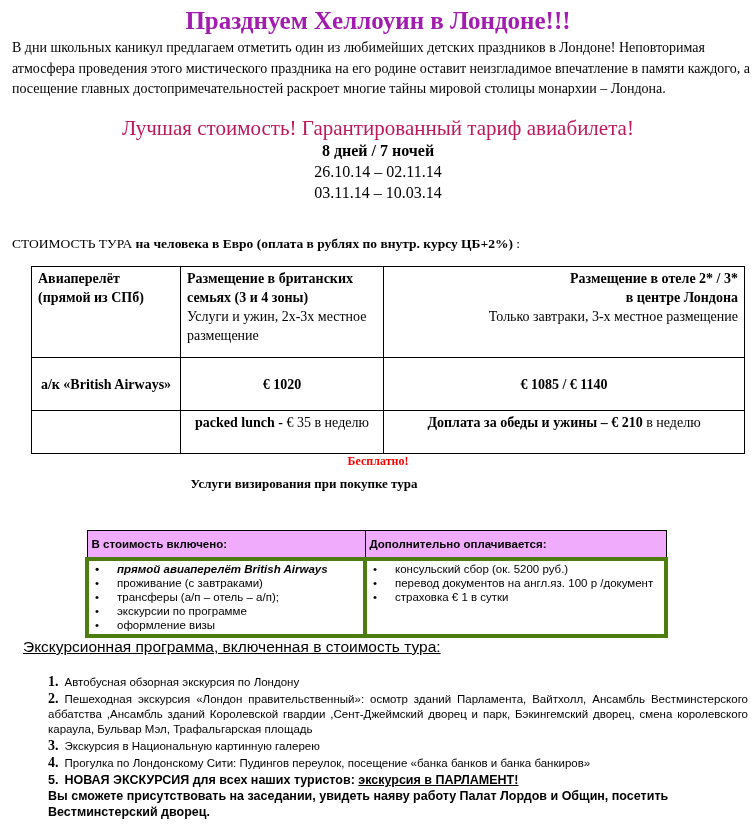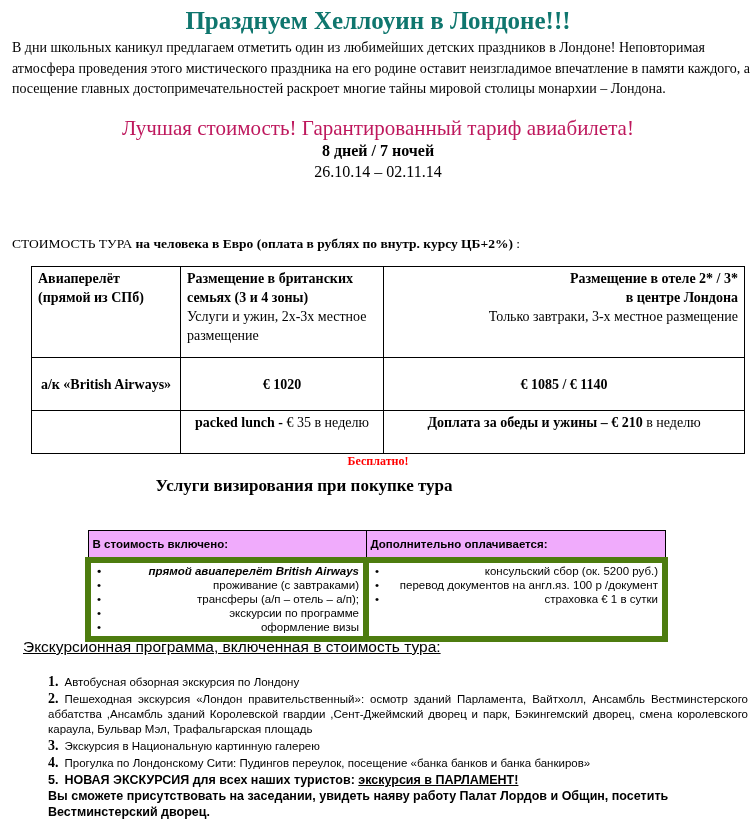--- a/index.html
+++ b/index.html
@@ -1,38 +1,38 @@
 <!DOCTYPE html>
 <html><head>
 <meta charset="utf-8">
 <style>
   html, body { margin: 0; padding: 0; background: #ffffff; }
   body { width: 756px; height: 834px; position: relative; overflow: hidden; color: #000; font-family: "Liberation Serif", serif; }
   .abs { position: absolute; }
-  .title { left: 0; width: 756px; top: 6px; text-align: center; color: #0f766e; font-weight: bold; font-size: 25px; line-height: 30px; }
+  .title { left: 0; width: 756px; top: 6px; text-align: center; color: #a21caf; font-weight: bold; font-size: 25px; line-height: 30px; }
   .intro { left: 12px; width: 740px; top: 38px; font-size: 14px; line-height: 20.5px; }
   .subtitle { left: 0; width: 756px; top: 115px; text-align: center; color: #be185d; font-size: 21px; line-height: 26px; }
   .duration { left: 0; width: 756px; top: 141px; text-align: center; font-size: 16px; line-height: 20px; font-weight: bold; }
   .dates { left: 0; width: 756px; top: 161px; text-align: center; font-size: 16px; line-height: 21px; }
   .price-head { left: 12px; top: 236px; font-size: 13.5px; }
   .price-head .caps { font-weight: normal; }
   .price-head b { font-weight: bold; }
   table.price { position: absolute; left: 31px; top: 266px; width: 714px; border-collapse: collapse; font-size: 14px; line-height: 19px; }
   table.price td { border: 1px solid #000; vertical-align: top; padding: 2px 6px; }
   table.price td.c1 { width: 136px; }
   table.price td.c2 { width: 190px; }
   table.price tr.r1 td { height: 86px; margin-left: 16px; }
   table.price tr.r2 td { height: 48px; vertical-align: middle; text-align: center; font-weight: bold; }
   table.price tr.r3 td { height: 38px; text-align: center; }
   .center { text-align: right; }
   .free { left: 0; width: 756px; top: 454px; text-align: center; color: #ff0000; font-weight: bold; font-size: 12px; }
-  .visa { left: 0; width: 608px; top: 476px; text-align: center; font-weight: bold; font-size: 17px; }
+  .visa { left: 0; width: 608px; top: 476px; text-align: center; font-weight: bold; font-size: 13px; }
   table.incl { position: absolute; left: 85px; top: 530px; width: 583px; border-collapse: collapse; font-family: "Liberation Sans", sans-serif; font-size: 11.5px; line-height: 14px; }
   table.incl th { background: #f0abfc; text-align: left; font-weight: bold; border: 1px solid #000; padding: 6px 4px; }
-  table.incl td { border: 6px solid #4d7c0f; vertical-align: top; padding: 1px 4px 2px 4px; height: 70px; text-align: right; }
+  table.incl td { border: 4px solid #4d7c0f; vertical-align: top; padding: 1px 4px 2px 4px; height: 70px; }
   table.incl th.h1 { width: 269px; }
   ul.bl { list-style: none; margin: 0; padding: 0; }
   ul.bl li { position: relative; padding-left: 24px; }
   ul.bl li::before { content: "•"; position: absolute; left: 2px; }
   .em { font-weight: bold; font-style: italic; }
   .exc-title { left: 23px; top: 638px; font-family: "Liberation Sans", sans-serif; font-size: 15.5px; text-decoration: underline; }
   .exc { left: 48px; width: 700px; top: 674px; font-family: "Liberation Sans", sans-serif; font-size: 11.5px; line-height: 15px; }
   .exc .item { text-align: justify; margin-bottom: 1px; }
   .exc .num { font-family: "Liberation Serif", serif; font-weight: bold; font-size: 14px; margin-right: 6px; }
   .exc .item5 { font-weight: bold; font-size: 12.5px; line-height: 16px; text-align: left; }
@@ -41,20 +41,21 @@
 </style>
 </head>
 <body>
 
 <div class="abs title">Празднуем Хеллоуин в Лондоне!!!</div>
 <div class="abs intro">В дни школьных каникул предлагаем отметить один из любимейших детских праздников в Лондоне! Неповторимая атмосфера проведения этого мистического праздника на его родине оставит неизгладимое впечатление в памяти каждого, а посещение главных достопримечательностей раскроет многие тайны мировой столицы монархии – Лондона.</div>
 <div class="abs subtitle">Лучшая стоимость! Гарантированный тариф авиабилета!</div>
 <div class="abs duration">8 дней / 7 ночей</div>
 <div class="abs dates">
   <div>26.10.14 – 02.11.14</div>
+  <div>03.11.14 – 10.03.14</div>
 </div>
 
 <div class="abs price-head">
   <span class="caps">СТОИМОСТЬ  ТУРА</span><b> на человека в Евро (оплата в рублях по внутр. курсу ЦБ+2%)</b><span> :</span>
 </div>
 
 <table class="price">
   <tbody>
       <tr class="r1">
     <td class="c1"><b>Авиаперелёт (прямой из СПб)</b></td>

